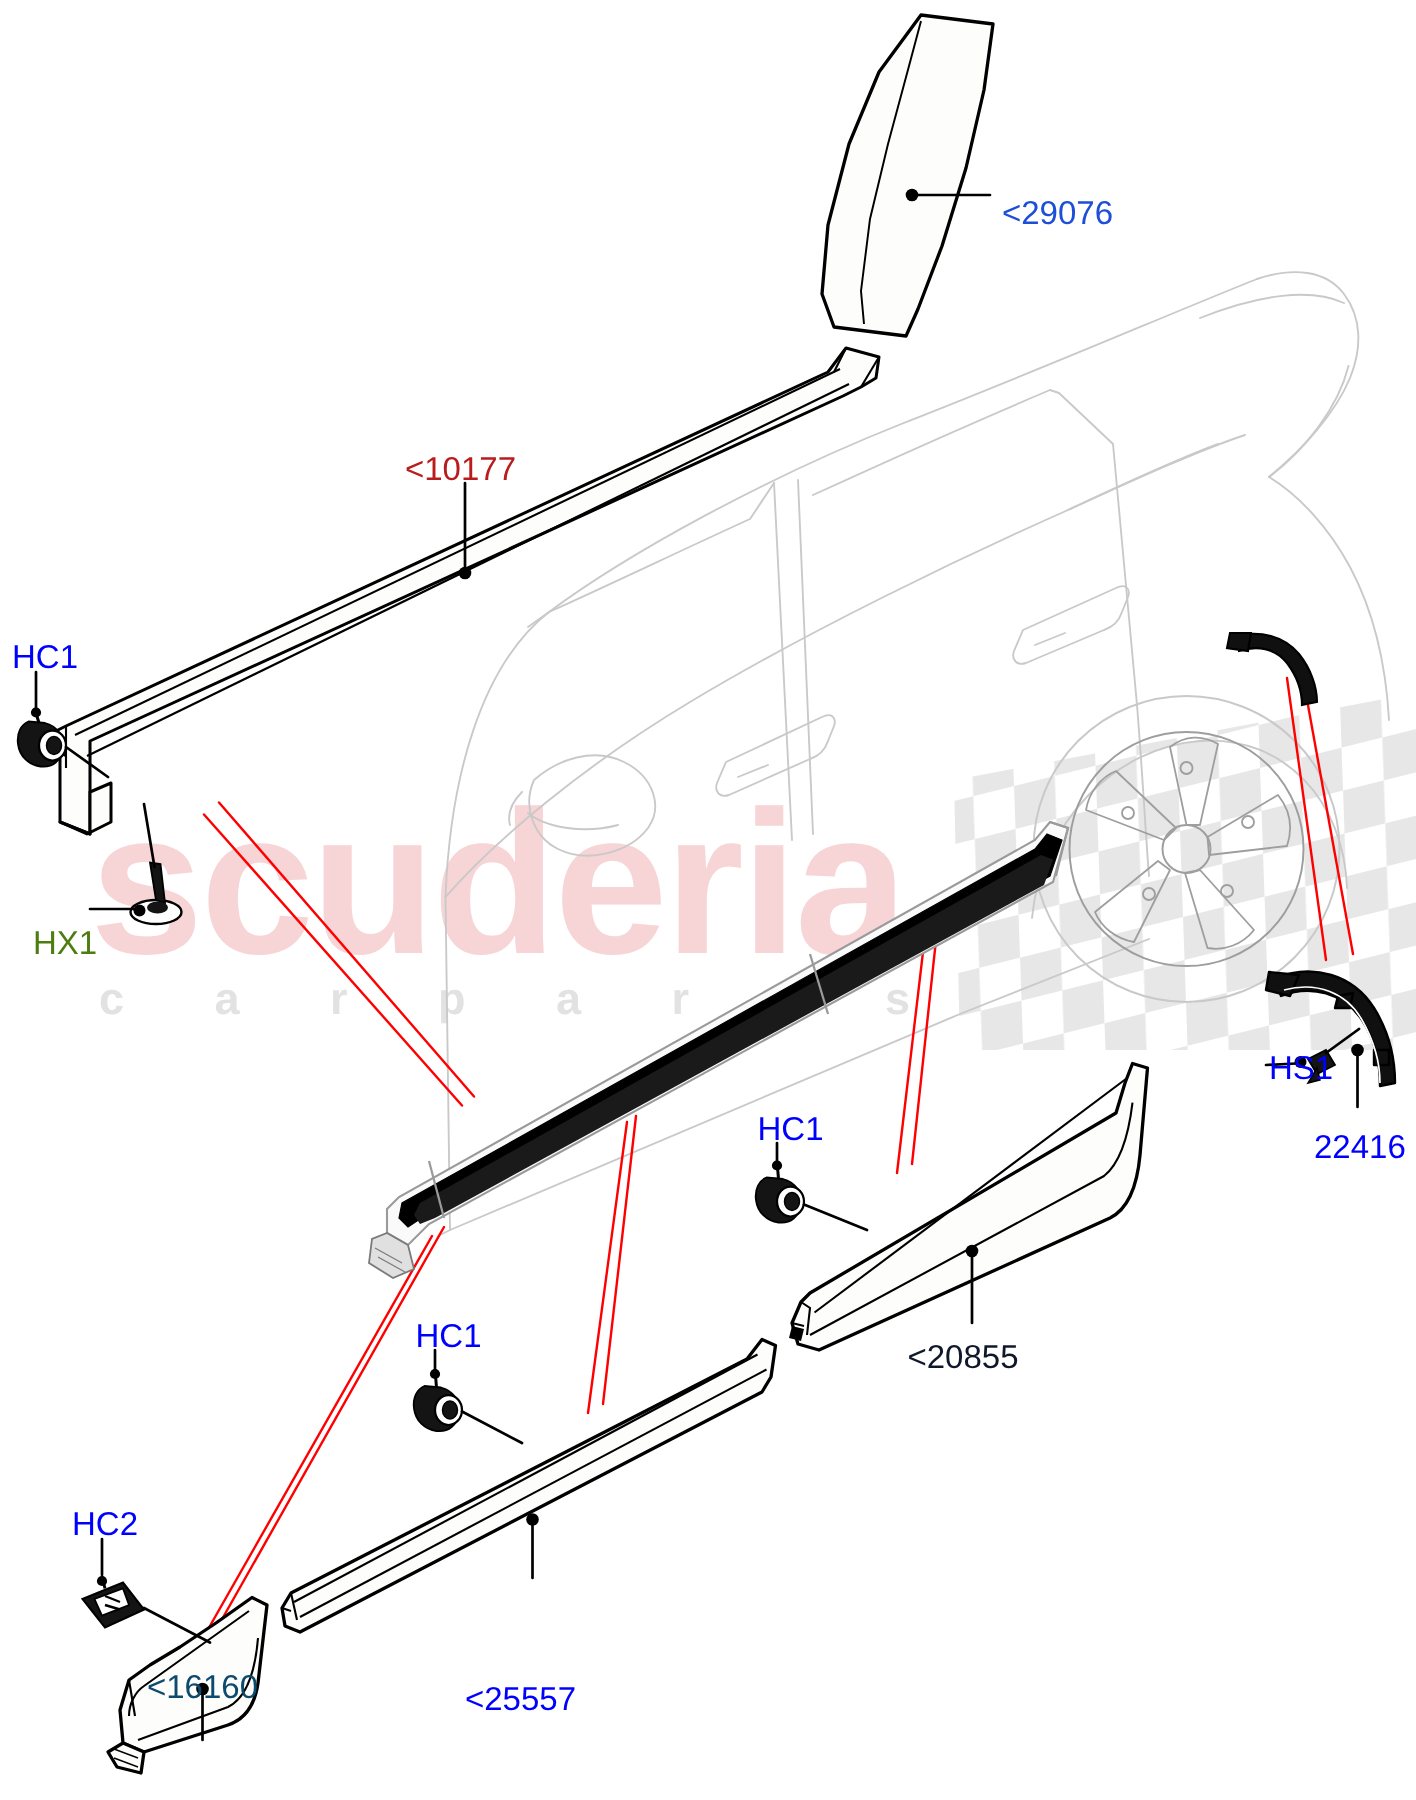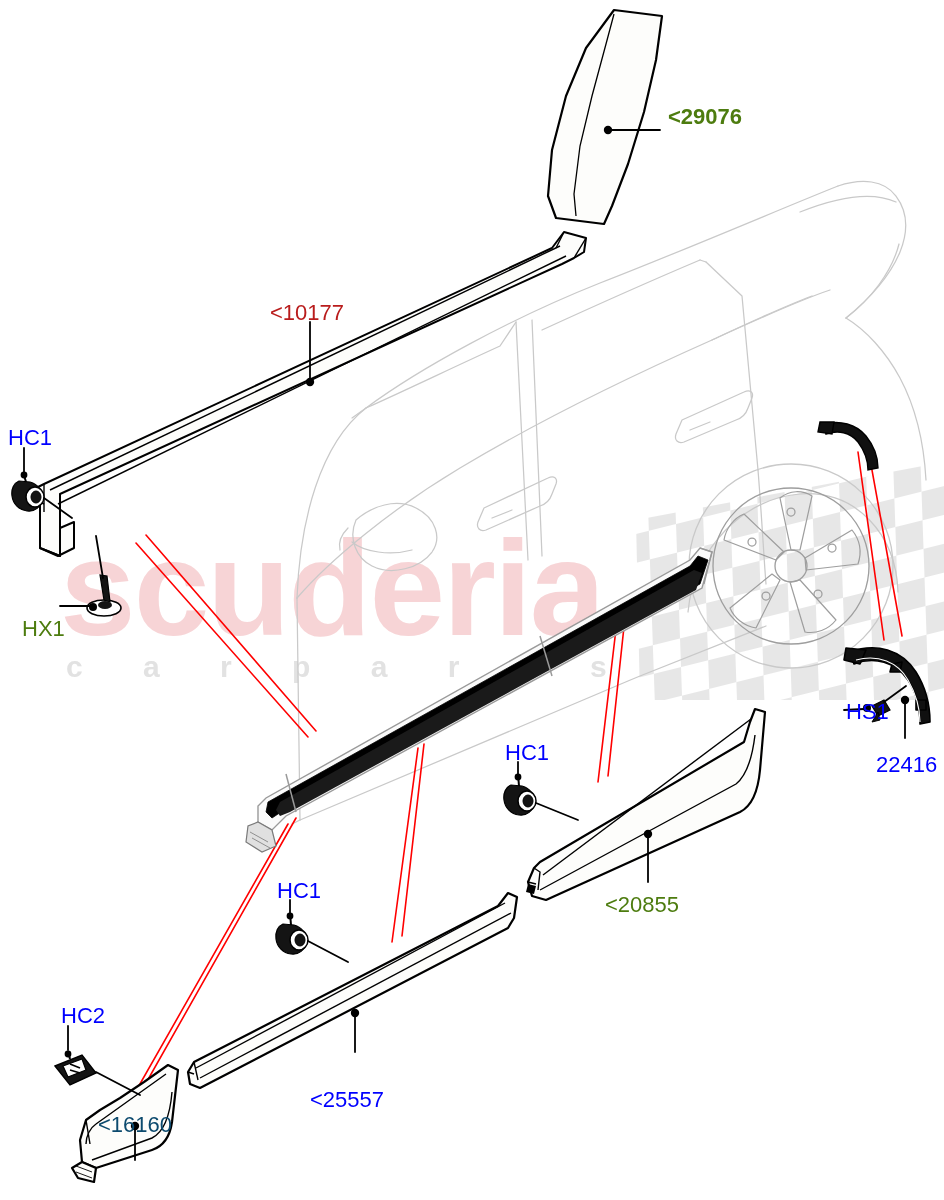--- a/index.html
+++ b/index.html
@@ -395,27 +395,27 @@
       <circle cx="608" cy="130" r="4.2"></circle>
       <circle cx="310" cy="382" r="4.2"></circle>
       <circle cx="905" cy="700" r="4.2"></circle>
       <circle cx="648" cy="834" r="4.2"></circle>
       <circle cx="355" cy="1013" r="4.2"></circle>
       <circle cx="135" cy="1126" r="4.2"></circle>
     </g>
   </svg>
 
   <div class="layer" id="labels">
-      <div class="lbl" style="left: 668px; top: 104px; color: #4d7c0f; font-weight: bold;">&lt;29076</div>
+      <div class="lbl" style="left: 668px; top: 129px; color: #1d4ed8;">&lt;29076</div>
       <div class="lbl" style="left: 270px; top: 300px; color: #b91c1c;">&lt;10177</div>
       <div class="lbl" style="left: 8px; top: 425px; color: rgb(0, 0, 255);">HC1</div>
       <div class="lbl" style="left: 22px; top: 616px; color: #4d7c0f; text-align: center;">HX1</div>
       <div class="lbl" style="left: 806px; top: 699px; color: rgb(0, 0, 255); margin-left: 40px;">HS1</div>
       <div class="lbl" style="left: 876px; top: 752px; color: rgb(0, 0, 255);">22416</div>
       <div class="lbl" style="left: 505px; top: 740px; color: rgb(0, 0, 255);">HC1</div>
-      <div class="lbl" style="left: 605px; top: 892px; color: #4d7c0f;">&lt;20855</div>
+      <div class="lbl" style="left: 605px; top: 892px; color: #0f172a;">&lt;20855</div>
       <div class="lbl" style="left: 277px; top: 878px; color: rgb(0, 0, 255);">HC1</div>
-      <div class="lbl" style="left: 310px; top: 1087px; color: rgb(0, 0, 255);">&lt;25557</div>
-      <div class="lbl" style="left: 48px; top: 1003px; color: rgb(0, 0, 255); margin-left: 13px;">HC2</div>
+      <div class="lbl" style="left: 310px; top: 1120px; color: rgb(0, 0, 255);">&lt;25557</div>
+      <div class="lbl" style="left: 48px; top: 1003px; color: rgb(0, 0, 255);">HC2</div>
       <div class="lbl" style="left: 98px; top: 1112px; color: #0c4a6e;">&lt;16160</div>
     </div>
 
 </div>
 
 </body></html>

